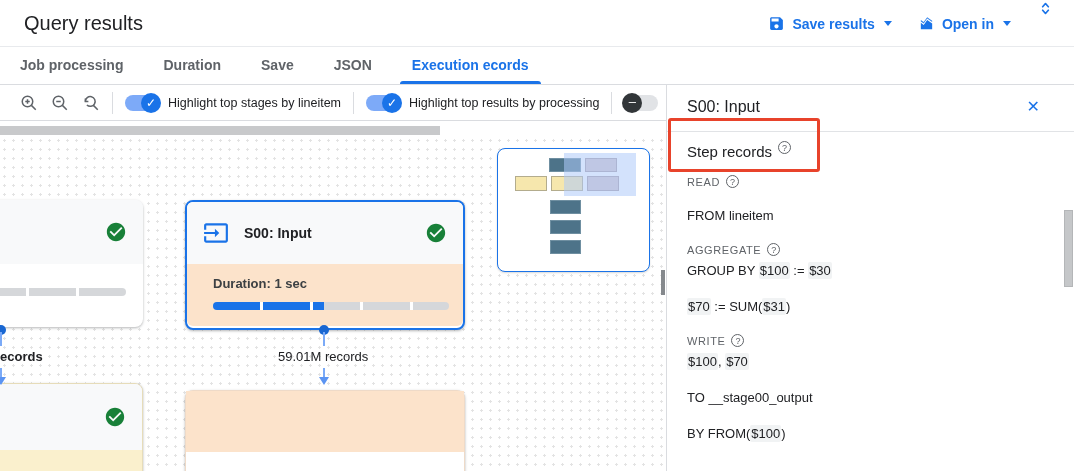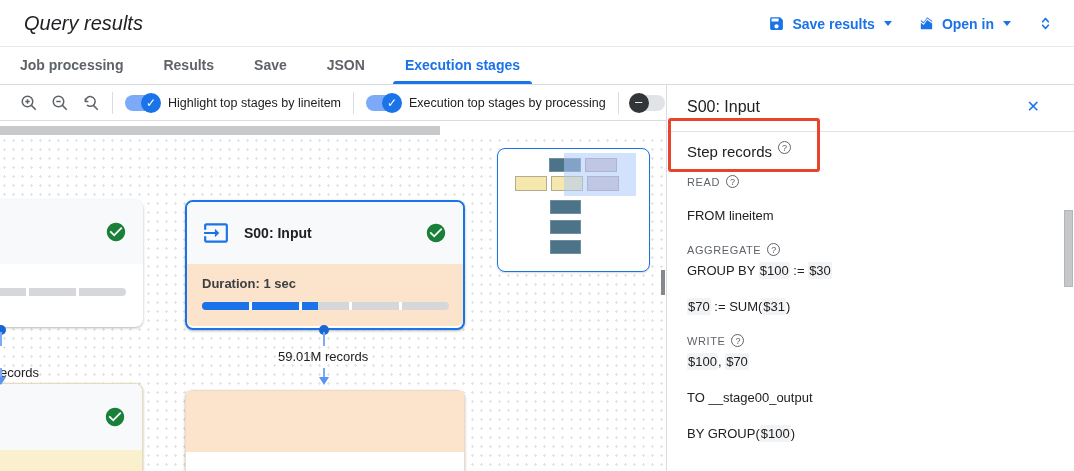--- a/index.html
+++ b/index.html
@@ -4,23 +4,23 @@
 <style>
   * { margin:0; padding:0; box-sizing:border-box; }
   html,body { width:1074px; height:471px; overflow:hidden; background:#fff;
     font-family:"Liberation Sans", sans-serif; }
   #root { position:relative; width:1074px; height:471px; background:#fff; }
 
   
   .header { position:absolute; top:0; left:0; width:1074px; height:47px;
     border-bottom:1px solid #e8eaed; background:#fff; }
   .header-title { position:absolute; left:24px; top:0; line-height:47px;
-    font-size:20px; color:#202124;font-style:italic; }
+    font-size:20px; color:#202124; }
   .header-actions { position:absolute; right:8px; top:0; height:47px;
-    display:flex; align-items:center; gap:26px; }
+    display:flex; gap:26px; }
   .hdr-btn { display:flex; align-items:center; gap:7px; color:#1a73e8;
     font-size:14px; font-weight:700; cursor:pointer; }
   .caret { width:0; height:0; border-left:4px solid transparent;
     border-right:4px solid transparent; border-top:5px solid #1a73e8; margin-left:2px; }
   .icon-16 { width:17px; height:17px; display:block; }
 
   
   .tabbar { position:absolute; top:47px; left:0; width:1074px; height:38px;
     border-bottom:1px solid #dadce0; display:flex; background:#fff; }
   .tab { padding:0 20px; line-height:36px; font-size:14px; font-weight:700;
@@ -62,21 +62,21 @@
     box-shadow:0 1px 3px rgba(60,64,67,.28), 0 1px 2px rgba(60,64,67,.12); cursor:pointer; }
   .card-head { height:64px; display:flex; align-items:center; padding:0 16px;
     background:#f8f9fa; border-radius:7px 7px 0 0; }
   .card-title { font-size:14px; font-weight:700; color:#202124; flex:1; margin-left:15px; }
   .check { width:22px; height:22px; flex:none; }
 
   
   #card-s00 { left:185px; top:79px; width:280px; height:130px;
     border:2px solid #1a73e8; }
   #card-s00 .card-head { height:62px; border-radius:6px 6px 0 0; }
-  #card-s00 .card-body { background:#fce3cb; height:62px; padding:12px 14px 0 15px;
+  #card-s00 .card-body { background:#fce3cb; height:62px; padding:12px 14px 0 26px;
     border-radius:0 0 6px 6px; }
   .duration { font-size:13px; font-weight:700; color:#3c4043; margin-bottom:11px; }
   .pbar { height:8px; border-radius:4px; overflow:hidden; position:relative;
     background:repeating-linear-gradient(90deg,#d5d7da 0 47px,#ffffff 47px 50px); }
   .pbar-fill { position:absolute; left:0; top:0; bottom:0;
     background:repeating-linear-gradient(90deg,#1a73e8 0 47px,#ffffff 47px 50px); }
 
   
   #card-left { left:-237px; top:79px; width:380px; height:127px; }
   #card-left .card-head { height:64px; }
@@ -164,24 +164,24 @@
       </div>
       <svg class="icon-16" style="margin-right:12px" viewBox="0 0 24 24" fill="none" stroke="#1a73e8" stroke-width="2.4" stroke-linecap="round" stroke-linejoin="round">
           <path d="M8 9.5 12 5l4 4.5"></path>
           <path d="M8 14.5 12 19l4-4.5"></path>
         </svg>
     </div>
   </div>
 
   <div class="tabbar">
     <div class="tab">Job processing</div>
-    <div class="tab">Results</div>
+    <div class="tab">Duration</div>
     <div class="tab">Save</div>
     <div class="tab">JSON</div>
-    <div class="tab active">Execution stages</div>
+    <div class="tab active">Execution ecords</div>
   </div>
 
   <div class="toolbar">
     <svg class="tool-icon" viewBox="0 0 24 24" fill="none" stroke="currentColor" stroke-width="2">
         <circle cx="10" cy="10" r="7"></circle>
         <line x1="15.2" y1="15.2" x2="21" y2="21"></line>
         <line x1="7" y1="10" x2="13" y2="10"></line>
         <line x1="10" y1="7" x2="10" y2="13"></line>
       </svg>
     <svg class="tool-icon" viewBox="0 0 24 24" fill="none" stroke="currentColor" stroke-width="2">
@@ -196,21 +196,21 @@
       </svg>
     <div class="vdiv"></div>
     <div class="toggle on">
         <div class="thumb">✓</div>
       </div>
     <div class="toggle-label">Highlight top stages by lineitem</div>
     <div class="vdiv"></div>
     <div class="toggle on">
         <div class="thumb">✓</div>
       </div>
-    <div class="toggle-label">Execution top stages by processing</div>
+    <div class="toggle-label">Highlight top results by processing</div>
     <div class="vdiv"></div>
     <div class="toggle off-dark">
         <div class="thumb">–</div>
       </div>
   </div>
 
   <div class="graph">
     <div class="dots"></div>
     <div class="hscroll-thumb"></div>
 
@@ -259,21 +259,21 @@
     </div>
 
     <div class="edge-dot" style="left:319px; top:204px;"></div>
     <div class="edge-line" style="left:323px; top:211px; height:14px;"></div>
     <div class="edge-label" style="left:278px; top:228px;">59.01M records</div>
     <div class="edge-line" style="left:323px; top:247px; height:11px;"></div>
     <div class="edge-arrow" style="left:319px; top:256px;"></div>
 
     <div class="edge-dot" style="left:-4px; top:204px;"></div>
     <div class="edge-line" style="left:0px; top:211px; height:14px;"></div>
-    <div class="edge-label" style="left:0px; top:244px;">ecords</div>
+    <div class="edge-label" style="left:0px; top:228px;font-weight:bold;">ecords</div>
     <div class="edge-line" style="left:0px; top:247px; height:11px;"></div>
     <div class="edge-arrow" style="left:-4px; top:256px;"></div>
 
     <div class="minimap">
       <div class="mm-rect mm-dark" style="left:51px; top:9px; width:32px; height:14px;"></div>
       <div class="mm-rect mm-pink" style="left:87px; top:9px; width:32px; height:14px;"></div>
       <div class="mm-rect mm-yellow" style="left:17px; top:27px; width:32px; height:15px;"></div>
       <div class="mm-rect mm-yellow" style="left:53px; top:27px; width:32px; height:15px;"></div>
       <div class="mm-rect mm-pink" style="left:89px; top:27px; width:32px; height:15px;"></div>
       <div class="mm-rect mm-dark" style="left:52px; top:51px; width:31px; height:14px;"></div>
@@ -316,21 +316,21 @@
           <div class="plabel">
             <span>WRITE</span>
             <span class="help-icon">?</span>
           </div>
           <div class="pline"><span class="hl">$100</span><span>, </span><span class="hl">$70</span></div>
         </div>
         <div class="pblock">
           <div class="pline"><span>TO __stage00_output</span></div>
         </div>
         <div class="pblock">
-          <div class="pline"><span>BY GROUP(</span><span class="hl">$100</span><span>)</span></div>
+          <div class="pline"><span>BY FROM(</span><span class="hl">$100</span><span>)</span></div>
         </div>
       </div>
     <div class="panel-scroll-thumb"></div>
   </div>
 
   <div class="anno-box"></div>
 
 </div>
 
 </body></html>

